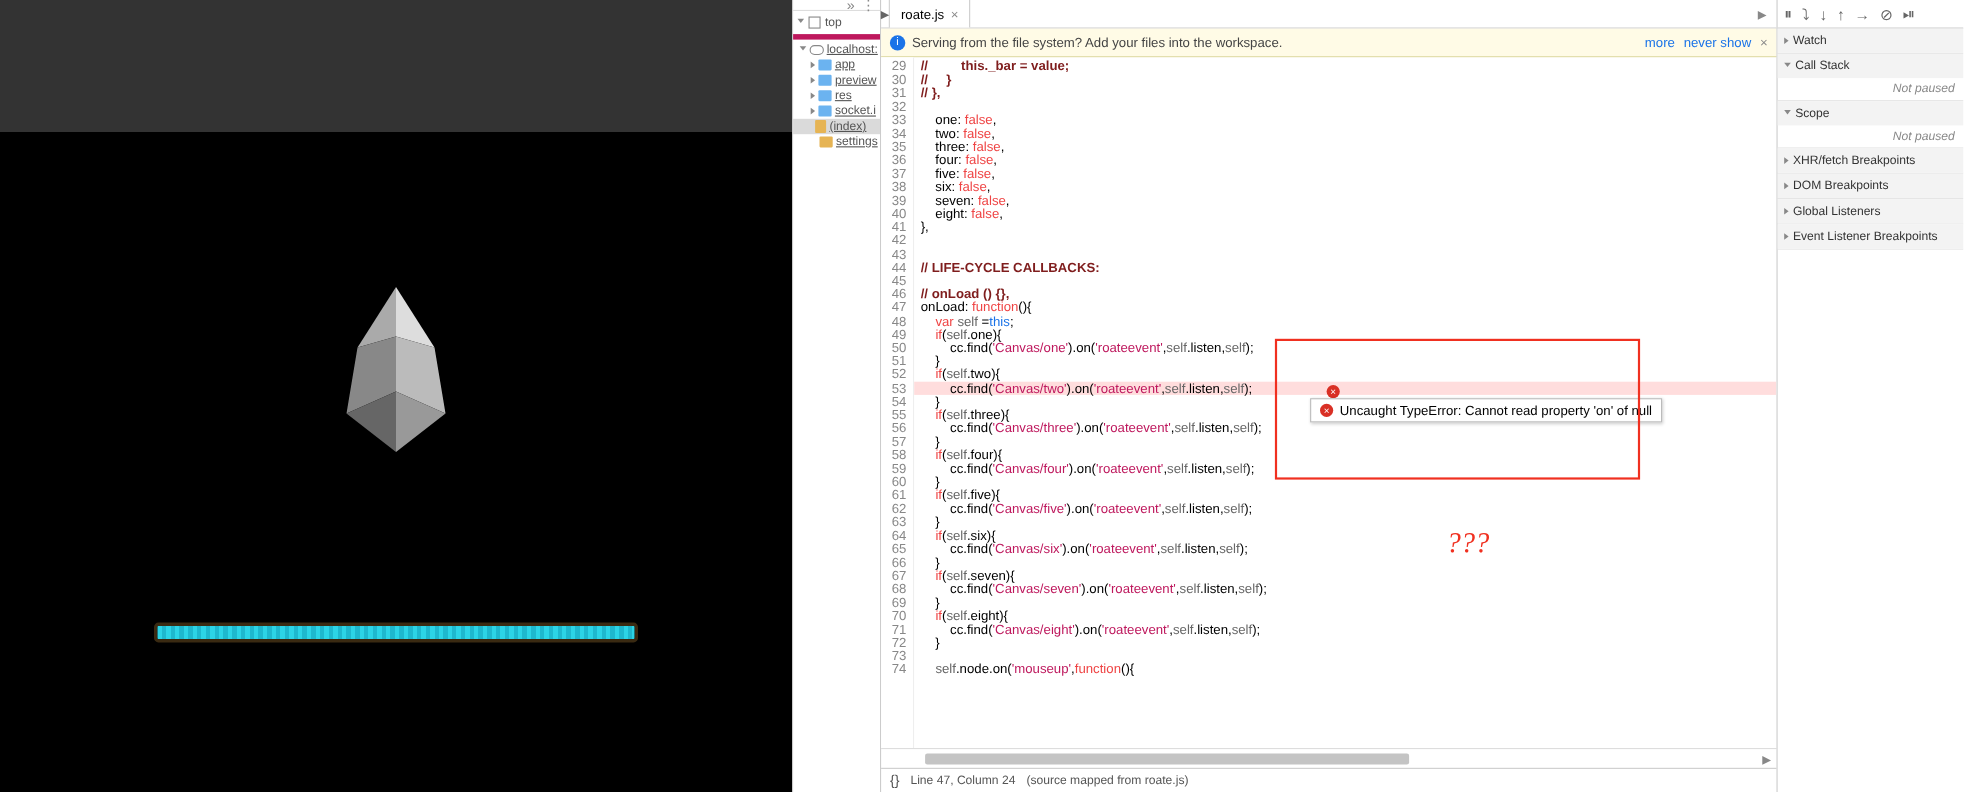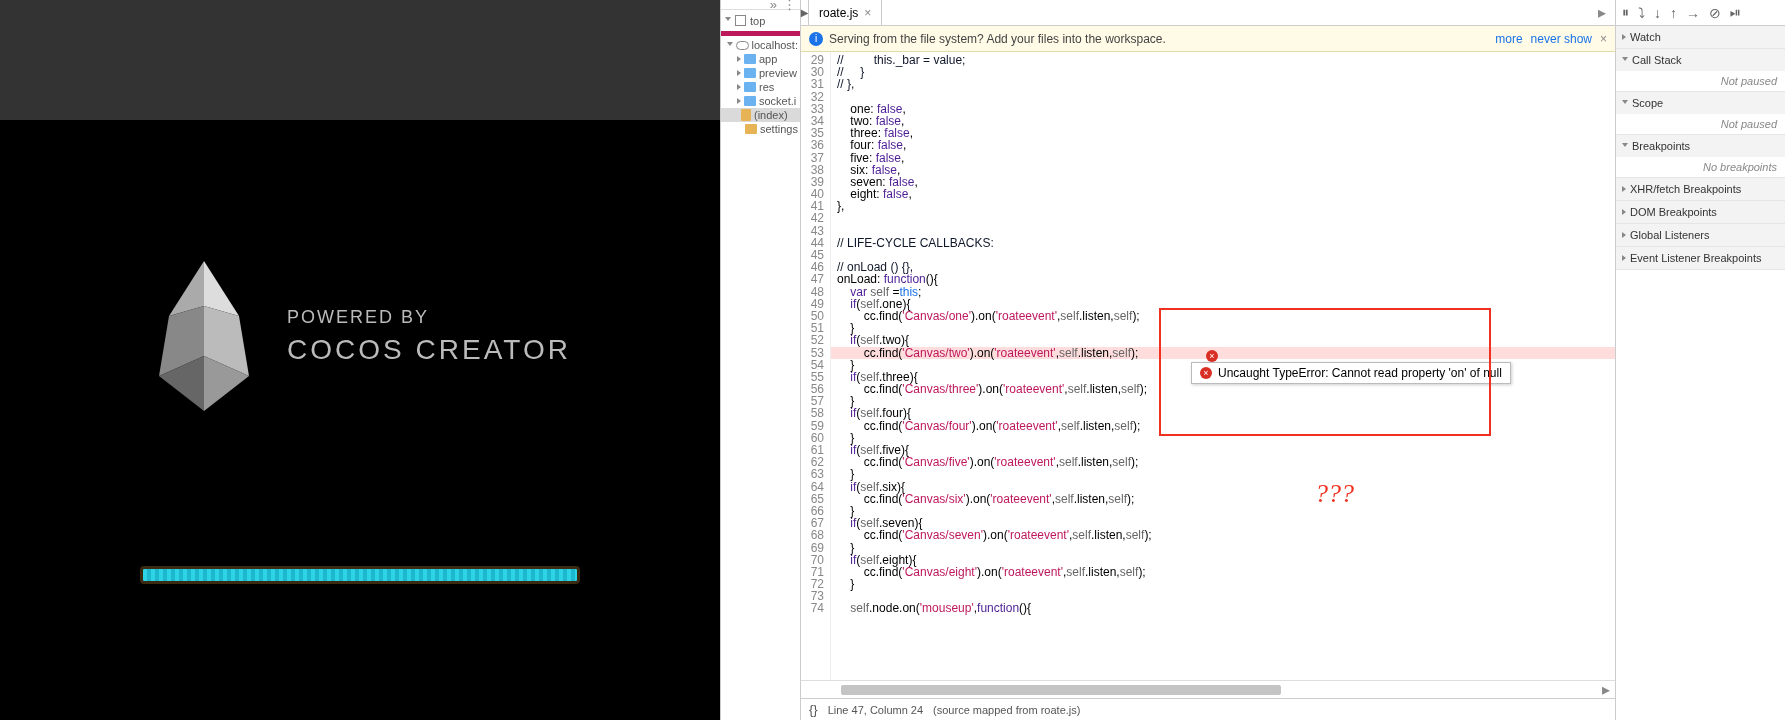--- a/index.html
+++ b/index.html
@@ -16,21 +16,21 @@
 .progress { width: 440px; height: 18px; border: 3px solid #3a2a12; border-radius: 4px; margin-top: 150px; background: #000; overflow: hidden; }
 .progress .bar { height: 100%; width: 100%; background: repeating-linear-gradient(90deg,#2cd4e6 0 4px,#1eb8ce 4px 8px); }
 
 
 .devtools { flex: 1; display: flex; flex-direction: column; border-left: 1px solid #ccc; }
 .dt-top { display: flex; height: 720px; }
 .sources { width: 80px; border-right: 1px solid #ccc; display: flex; flex-direction: column; font-size: 11px; color: #555; }
 .sources-head { height: 10px; border-bottom: 1px solid #ddd; display:flex; align-items:center; justify-content:flex-end; gap:6px; padding:0 4px;}
 .sources-head span{font-size:13px; color:#888;}
 .nav-row { height: 26px; border-bottom: 5px solid #be185d; display:flex; align-items:center; gap:4px; padding:0 4px;}
-.tree { flex:1; padding:2px 0; }
+.tree { flex:1; padding:2px 0;text-decoration:underline; }
 .tree-item { display:flex; align-items:center; gap:3px; padding:1px 2px; white-space:nowrap; overflow:hidden;}
 .tree-item.sel { background:#dadada;}
 .caret { display:inline-block; width:0;height:0;border-left:4px solid #888;border-top:3px solid transparent;border-bottom:3px solid transparent;}
 .caret.down{border-left:3px solid transparent;border-right:3px solid transparent;border-top:4px solid #888;}
 .folder{width:12px;height:10px;background:#6bb3f0;display:inline-block;border-radius:1px;position:relative;}
 .folder.y{background:#e6b454;}
 .file{width:10px;height:12px;background:#e6b454;display:inline-block;border-radius:1px;}
 .cloud{width:14px;height:9px;border:1px solid #888;border-radius:50px;display:inline-block;}
 .frame{width:11px;height:11px;border:1px solid #888;display:inline-block;}
 
@@ -46,21 +46,21 @@
 .info-bar .i{width:14px;height:14px;border-radius:50%;background:#1a73e8;color:#fff;font-size:10px;display:flex;align-items:center;justify-content:center;}
 .info-bar .links{margin-left:auto;display:flex;gap:8px;align-items:flex-start;}
 .info-bar a{color:#1a73e8;text-decoration:none;}
 .info-bar .x{color:#888;cursor:pointer;}
 .code-area{flex:1;display:flex;overflow:hidden;font-family:Consolas,monospace;font-size:12px;position:relative;}
 .gutter{width:30px;background:#fff;border-right:1px solid #eee;text-align:right;color:#888;padding-top:2px;}
 .gutter div{height:12.2px;padding-right:6px;line-height:12.2px;}
 .code{flex:1;white-space:pre;padding-top:2px;overflow:hidden;}
 .code .ln{height:12.2px;line-height:12.2px;padding-left:6px;}
 .code .err{background:#fdd;}
-.c-kw{color:#4c1d95;} .c-str{color:#be185d;} .c-id{color:#666;} .c-cmt{color:#0f172a;} .c-this{color:#1a73e8;}
+.c-kw{color:#ef4444;} .c-str{color:#be185d;} .c-id{color:#666;} .c-cmt{color:#7f1d1d;font-weight:bold;} .c-this{color:#1a73e8;}
 .scroll-bottom{height:18px;border-top:1px solid #ddd;display:flex;}
 .scroll-bottom .thumb{height:10px;background:#c4c4c4;margin:4px 0 0 40px;width:440px;border-radius:2px;}
 .scroll-bottom .arr{width:18px;display:flex;align-items:center;justify-content:center;color:#888;margin-left:auto;}
 .status{height:22px;border-top:1px solid #ccc;display:flex;align-items:center;gap:10px;padding:0 8px;font-size:11px;color:#555;}
 .status .br{font-size:13px;}
 
 
 .err-dot{position:absolute;left:405px;top:298px;width:12px;height:12px;border-radius:50%;background:#d93025;color:#fff;font-size:9px;display:flex;align-items:center;justify-content:center;}
 .tooltip{position:absolute;left:390px;top:310px;background:#fff;border:1px solid #bbb;box-shadow:1px 1px 3px rgba(0,0,0,0.2);padding:3px 8px;font-size:12px;display:flex;align-items:center;gap:6px;}
 .tooltip .d{width:12px;height:12px;border-radius:50%;background:#d93025;color:#fff;font-size:9px;display:flex;align-items:center;justify-content:center;}
@@ -82,24 +82,20 @@
   <div class="game-body">
     <div class="logo-row">
       <svg width="110" height="160" viewBox="0 0 110 160">
         <polygon points="55,5 90,60 55,50" fill="#ddd"></polygon>
         <polygon points="55,5 20,60 55,50" fill="#aaa"></polygon>
         <polygon points="20,60 10,120 55,100 55,50" fill="#888"></polygon>
         <polygon points="90,60 100,120 55,100 55,50" fill="#bbb"></polygon>
         <polygon points="10,120 55,155 55,100" fill="#666"></polygon>
         <polygon points="100,120 55,155 55,100" fill="#999"></polygon>
       </svg>
-      <div class="logo-text">
-        <div class="pb">POWERED BY</div>
-        <div class="cc">COCOS CREATOR</div>
-      </div>
     </div>
     <div class="progress">
         <div class="bar"></div>
       </div>
   </div>
 </div>
 
 <div class="devtools">
   <div class="dt-top">
 
@@ -263,27 +259,20 @@
         </div>
       <div class="sect">
           <div class="sect-h">
             <span class="caret down"></span>
             <span>Scope</span>
           </div>
           <div class="sect-b">Not paused</div>
         </div>
       <div class="sect">
           <div class="sect-h">
-            <span class="caret down"></span>
-            <span>Breakpoints</span>
-          </div>
-          <div class="sect-b">No breakpoints</div>
-        </div>
-      <div class="sect">
-          <div class="sect-h">
             <span class="caret"></span>
             <span>XHR/fetch Breakpoints</span>
           </div>
         </div>
       <div class="sect">
           <div class="sect-h">
             <span class="caret"></span>
             <span>DOM Breakpoints</span>
           </div>
         </div>

